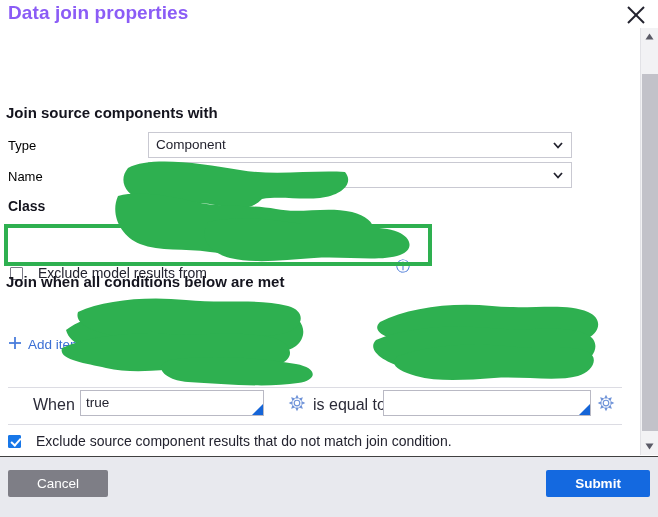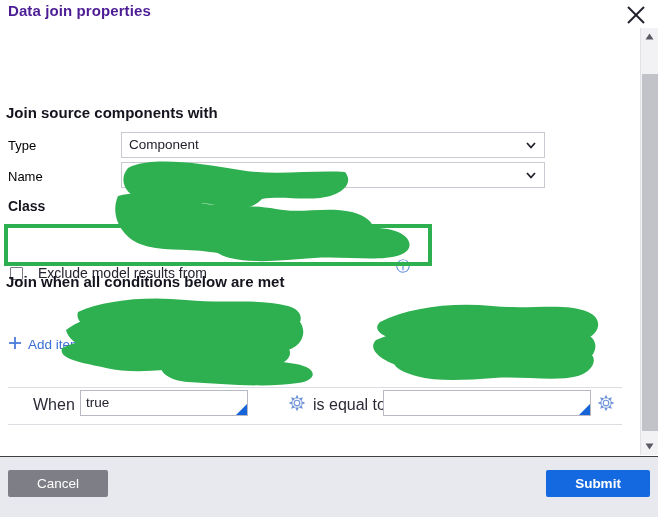--- a/index.html
+++ b/index.html
@@ -24,23 +24,23 @@
   
   #titlebar {
     position: absolute;
     left: 0; top: 0;
     width: 658px; height: 28px;
     background: #ffffff;
   }
   #dialog-title {
     position: absolute;
     left: 8px; top: 2px;
-    font-size: 15px;
+    font-size: 19px;
     font-weight: bold;
-    color: #4c1d95;
+    color: #8b5cf6;
     letter-spacing: 0.1px;
   }
   #close-btn {
     position: absolute;
     right: 6px; top: 0px;
     width: 32px; height: 30px;
     display: flex; align-items: center; justify-content: center;
     cursor: pointer;
   }
   #close-btn svg { display: block; }
@@ -95,21 +95,21 @@
     left: 8px;
     font-size: 13px;
     color: #000000;
   }
   #label-type  { top: 110px; }
   #label-name  { top: 141px; }
   #label-class { top: 170px; font-weight: bold; color:#14141e; font-size:14px;}
 
   .select-box {
     position: absolute;
-    left: 121px;
+    left: 148px;
     width: 424px;
     height: 26px;
     background: #ffffff;
     border: 1px solid #c9c9d2;
     font-size: 13.5px;
     color: #23232f;
     padding: 3px 24px 3px 7px;
     line-height: 18px;
     cursor: pointer;
     white-space: nowrap;
@@ -231,21 +231,21 @@
     background: #ffffff;
     border: 1px solid #b9b9c4;
     font-size: 13.5px;
     color: #23232f;
     padding: 3px 14px 3px 5px;
     line-height: 18px;
     overflow: hidden;
     white-space: nowrap;
     cursor: text;
   }
-  #value-left  { left: 80px;  width: 168px; }
+  #value-left  { left: 80px;  width: 184px; }
   #value-right { left: 383px; width: 208px; }
   .corner-tri {
     position: absolute;
     right: 0; bottom: 0;
     width: 0; height: 0;
     border-style: solid;
     border-width: 0 0 11px 11px;
     border-color: transparent transparent #1565d8 transparent;
     pointer-events: none;
   }
@@ -440,20 +440,24 @@
           <path d="M2.2 10 L4.4 8.9 L4.4 11.1 Z"></path>
           <path d="M17.8 10 L15.6 11.1 L15.6 8.9 Z"></path>
           <path d="M4.5 4.5 L6.9 5.3 L5.3 6.9 Z"></path>
           <path d="M15.5 15.5 L13.1 14.7 L14.7 13.1 Z"></path>
           <path d="M15.5 4.5 L14.7 6.9 L13.1 5.3 Z"></path>
           <path d="M4.5 15.5 L5.3 13.1 L6.9 14.7 Z"></path>
         </g>
       </svg>
     </div>
 
+    <div id="exclude-source-row">
+      <span class="cb checked"></span>
+      <span class="cb-label">Exclude source component results that do not match join condition.</span>
+    </div>
 
   </div>
 
   <div id="scrollbar">
     <div class="sb-arrow" id="sb-up">
       <svg width="9" height="7" viewBox="0 0 9 7">
           <polygon points="4.5,0.5 8.5,6.5 0.5,6.5" fill="#5a5a66"></polygon>
         </svg>
     </div>
     <div id="sb-thumb"></div>

